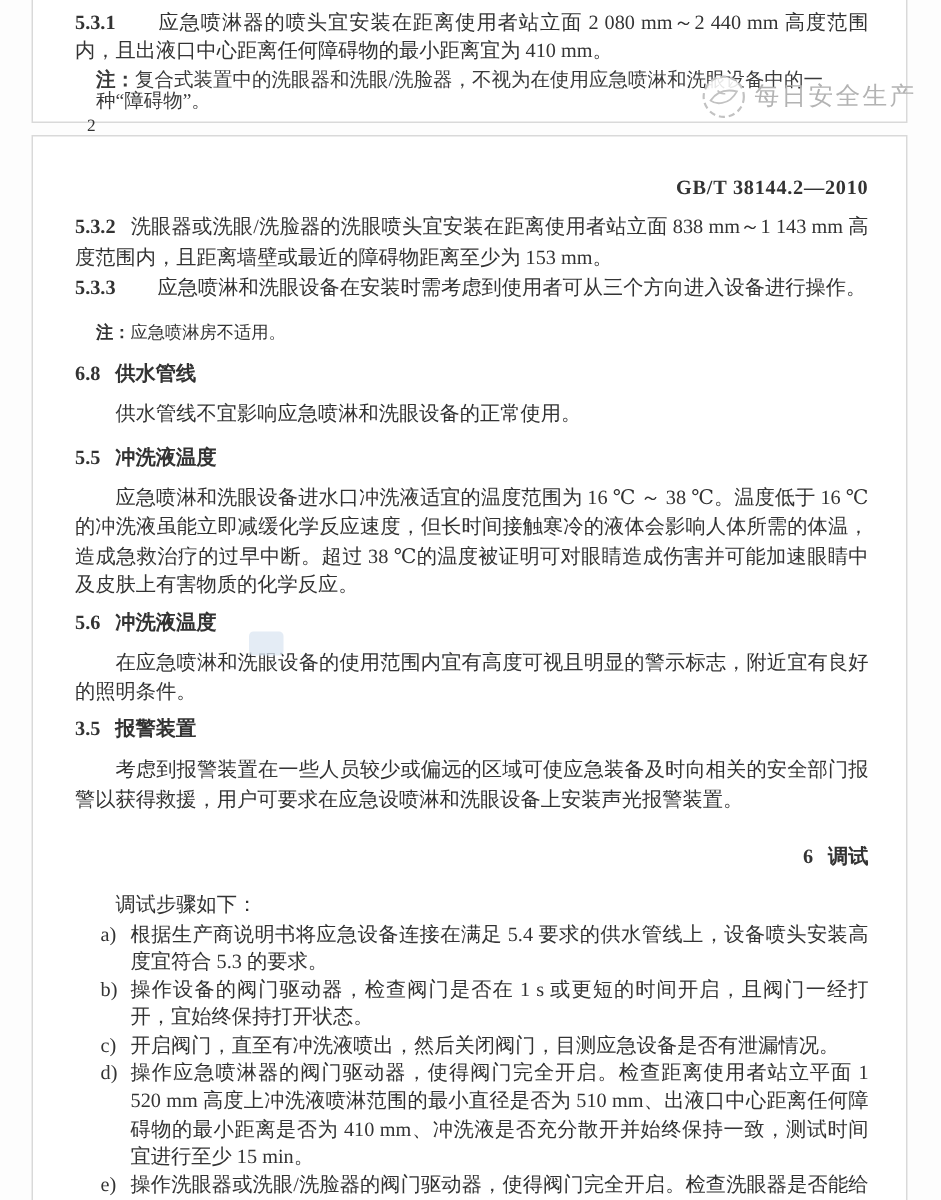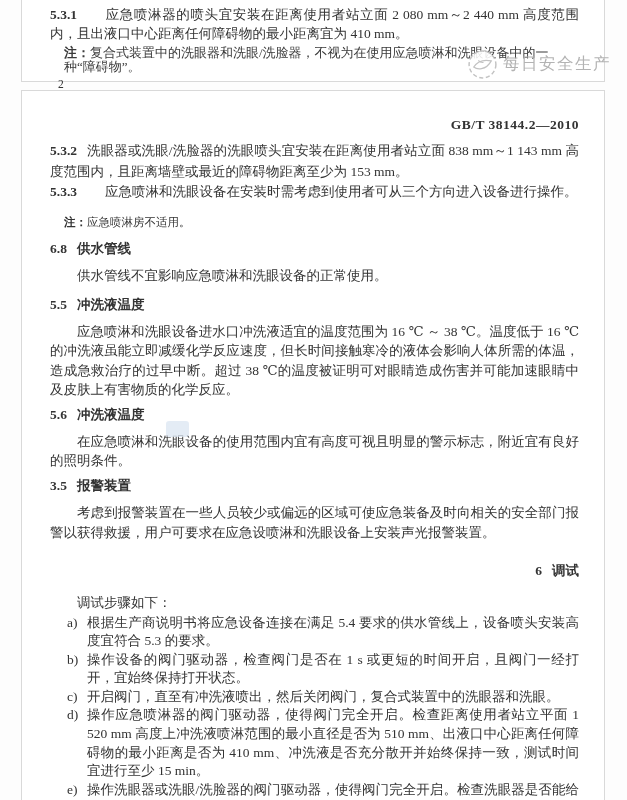--- a/index.html
+++ b/index.html
@@ -89,19 +89,19 @@
 
   <p class="sec-h tight"><span class="num">3.5</span><span>报警装置</span></p>
   <p class="sec-p two">考虑到报警装置在一些人员较少或偏远的区域可使应急装备及时向相关的安全部门报警以获得救援，用户可要求在应急设喷淋和洗眼设备上安装声光报警装置。</p>
 
   <p class="sec-h" id="ch6-h"><span class="num">6</span><span>调试</span></p>
   <p class="intro">调试步骤如下：</p>
 
   <div class="steps">
     <div class="step"><span class="lbl">a)</span><span>根据生产商说明书将应急设备连接在满足 5.4 要求的供水管线上，设备喷头安装高度宜符合 5.3 的要求。</span></div>
     <div class="step"><span class="lbl">b)</span><span>操作设备的阀门驱动器，检查阀门是否在 1 s 或更短的时间开启，且阀门一经打开，宜始终保持打开状态。</span></div>
-    <div class="step"><span class="lbl">c)</span><span>开启阀门，直至有冲洗液喷出，然后关闭阀门，复合式装置中的洗眼器和洗眼。</span></div>
+    <div class="step"><span class="lbl">c)</span><span>开启阀门，直至有冲洗液喷出，然后关闭阀门，目测应急设备是否有泄漏情况。</span></div>
     <div class="step"><span class="lbl">d)</span><span>操作应急喷淋器的阀门驱动器，使得阀门完全开启。检查距离使用者站立平面 1 520 mm 高度上冲洗液喷淋范围的最小直径是否为 510 mm、出液口中心距离任何障碍物的最小距离是否为 410 mm、冲洗液是否充分散开并始终保持一致，测试时间宜进行至少 15 min。</span></div>
     <div class="step"><span class="lbl">e)</span><span>操作洗眼器或洗眼/洗脸器的阀门驱动器，使得阀门完全开启。检查洗眼器是否能给双眼同时供应冲洗液，测试时间宜进行至少 15 min。制作一个用于测量洗眼水流式样的测试标准尺，标准尺长度最短为 100 mm，且有两组按中心对称分布的距离相等的平行线，内部位置线宜为 32 mm 对分。外部位置线宜为 82.5 mm 对分。将标准尺放置在洗眼水流中，冲洗液宜包含在位于洗眼喷头上方少于 200 mm 处的标准尺内部和外部之间的区域线内，见图 1。</span></div>
   </div>
 
   <div class="blue-blob"></div>
 </div>
 
 </body></html>

